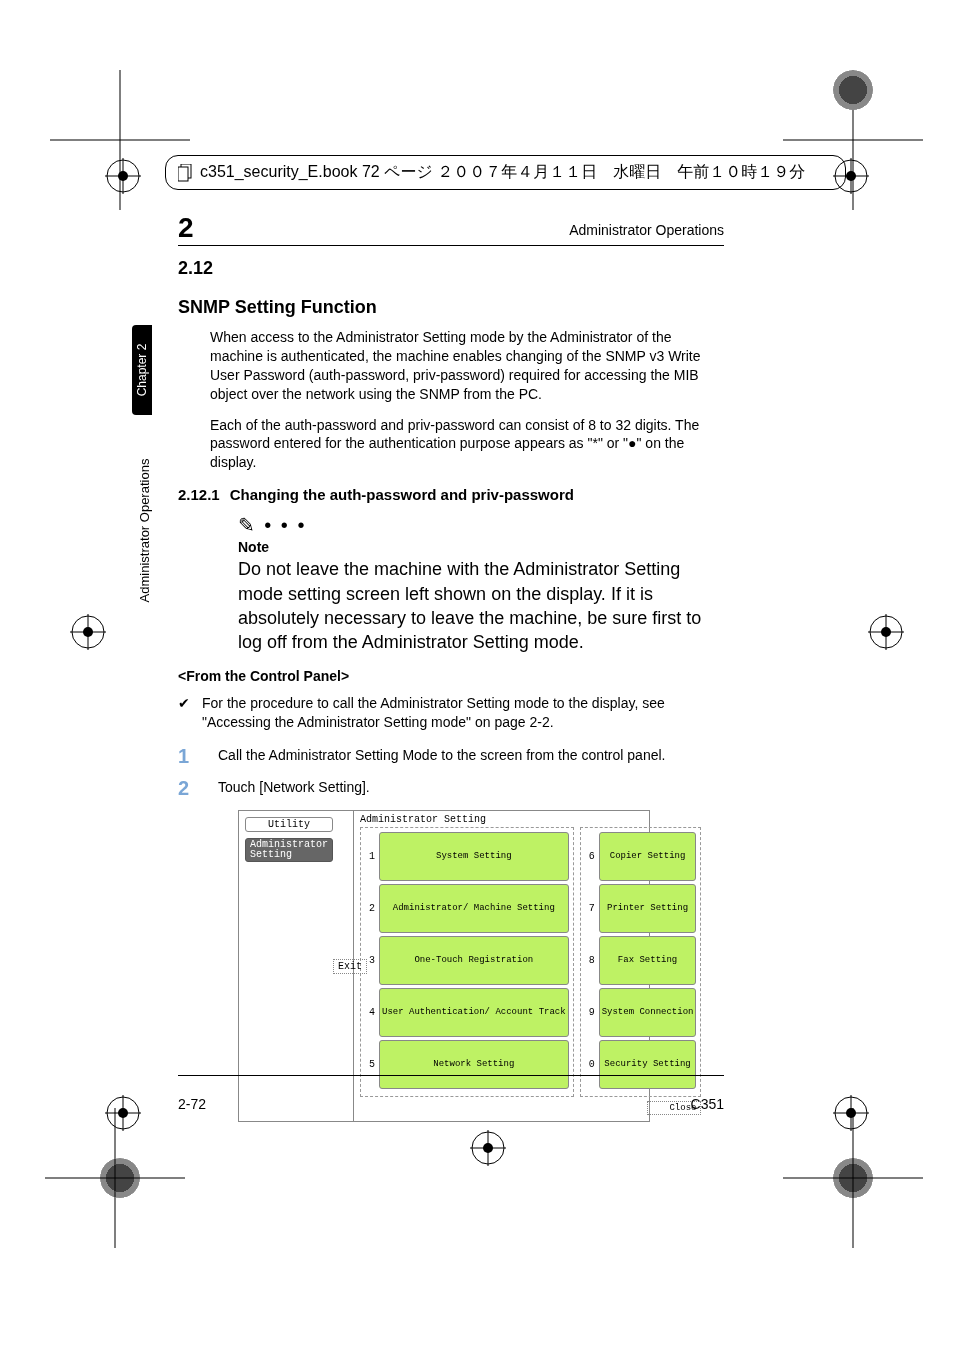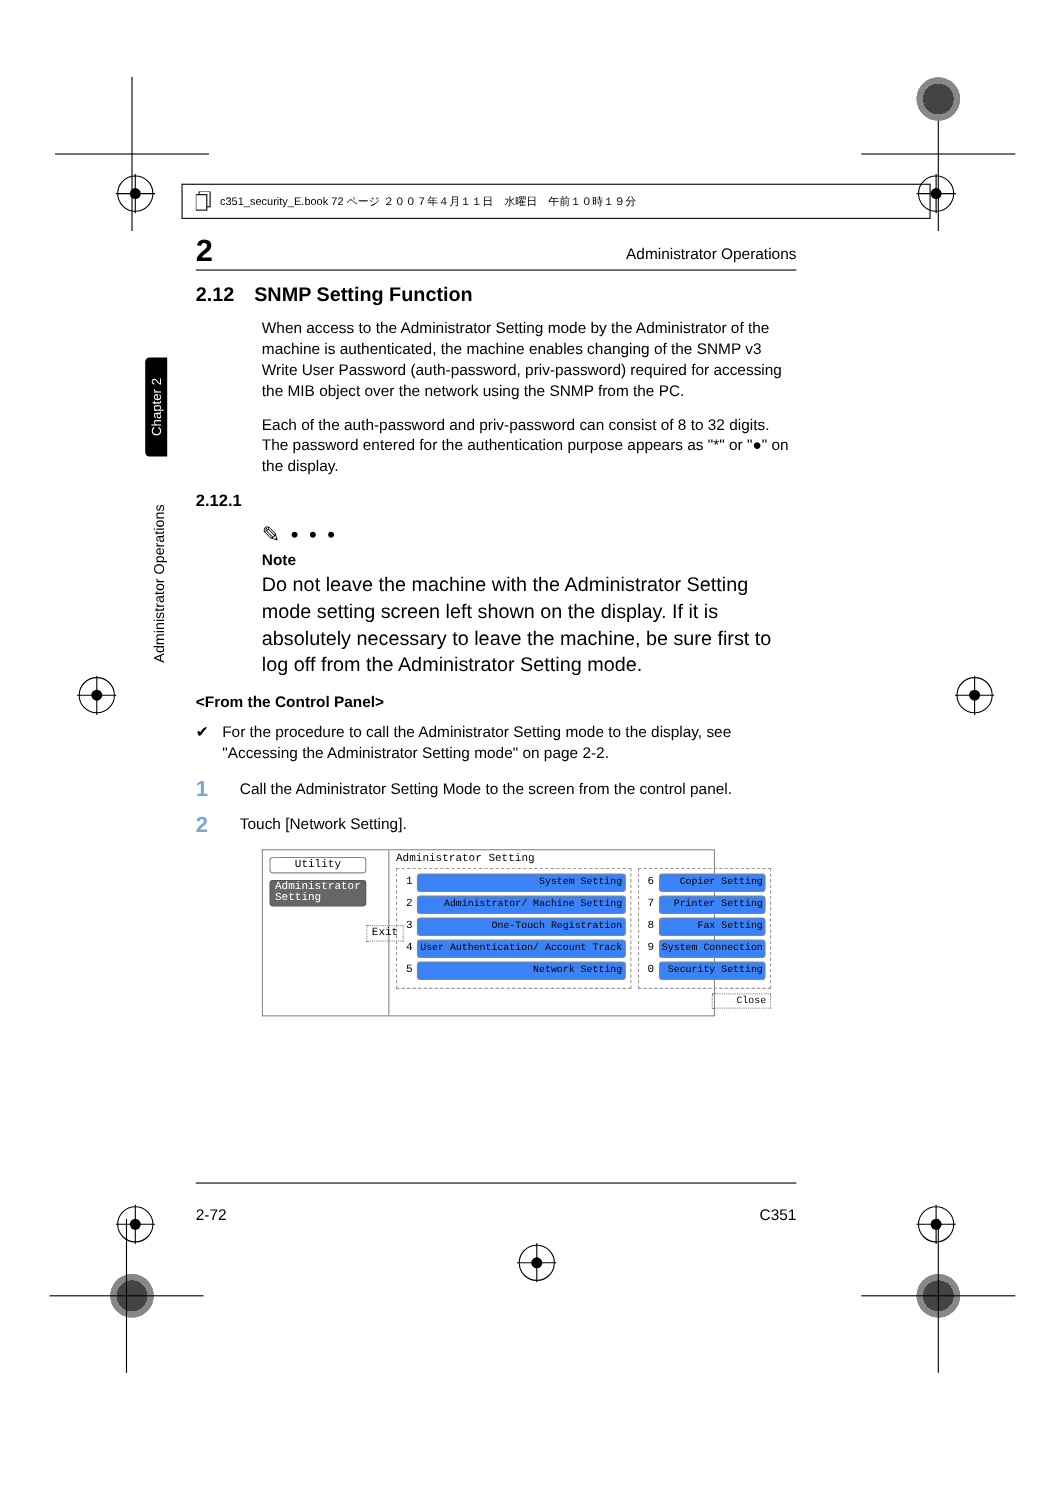--- a/index.html
+++ b/index.html
@@ -27,26 +27,26 @@
     content: "";
     position: absolute;
     background: #000;
   }
   .crosshair::before { left: 50%; top: 0; width: 1px; height: 100%; transform: translateX(-0.5px); }
   .crosshair::after  { top: 50%; left: 0; height: 1px; width: 100%; transform: translateY(-0.5px); }
 
   .print-header {
     position: absolute;
     left: 165px;
-    top: 167px;
+    top: 155px;
     width: 655px;
     border: 1px solid #000;
-    border-radius: 0;
+    border-radius: 13px;
     padding: 6px 12px;
-    font-size: 10px;
+    font-size: 16px;
     font-family: "MS PGothic", "Hiragino Kaku Gothic Pro", sans-serif;
     display: flex;
     align-items: center;
     gap: 8px;
   }
   .print-header .sheets {
     width: 14px; height: 18px; flex-shrink: 0;
   }
 
   .chapter-num {
@@ -109,23 +109,24 @@
     left: 178px;
     top: 258px;
     width: 548px;
   }
   h2.section {
     font-size: 18px;
     font-weight: bold;
     margin: 0 0 10px 0;
     display: flex;
     gap: 18px;
+    flex-direction: column;
   }
   .body {
-    margin-left: 60px;
+    margin-left: 32px;
     font-size: 14px;
     line-height: 1.35;
   }
   .body p { margin: 0 0 12px 0; }
   h3.subsection {
     font-size: 15px;
     font-weight: bold;
     margin: 14px 0 10px 0;
     display: flex;
     gap: 10px;
@@ -246,26 +247,26 @@
     margin-bottom: 3px;
   }
   .sf-row .n {
     width: 10px;
     text-align: right;
   }
   .sf-btn {
     flex: 1;
     border: 1px solid #888;
     border-radius: 3px;
-    padding: 3px 2px;
-    text-align: right;
+    padding: 19px 2px;
+    text-align: center;
     font-size: 9px;
     line-height: 1;
     white-space: nowrap;
-    background: #3b82f6;
+    background: #bef264;
   }
   .sf-close {
     border: 1px dotted #888;
     padding: 1px 4px;
     width: 44px;
     text-align: right;
     align-self: flex-end;
     margin-top: 4px;
     font-size: 9px;
   }
@@ -375,20 +376,21 @@
     <span>2.12</span>
     <span>SNMP Setting Function</span>
   </h2>
   <div class="body">
     <p>When access to the Administrator Setting mode by the Administrator of the machine is authenticated, the machine enables changing of the SNMP v3 Write User Password (auth-password, priv-password) required for accessing the MIB object over the network using the SNMP from the PC.</p>
     <p>Each of the auth-password and priv-password can consist of 8 to 32 digits. The password entered for the authentication purpose appears as "*" or "●" on the display.</p>
   </div>
 
   <h3 class="subsection">
     <span>2.12.1</span>
+    <span>Changing the auth-password and priv-password</span>
   </h3>
 
   <div class="note-icon">✎ • • •</div>
   <div class="note-label">Note</div>
   <div class="note-body">Do not leave the machine with the Administrator Setting mode setting screen left shown on the display. If it is absolutely necessary to leave the machine, be sure first to log off from the Administrator Setting mode.</div>
 
   <div class="subhead">&lt;From the Control Panel&gt;</div>
 
   <div class="check-row">
     <span class="mark">✔</span>

